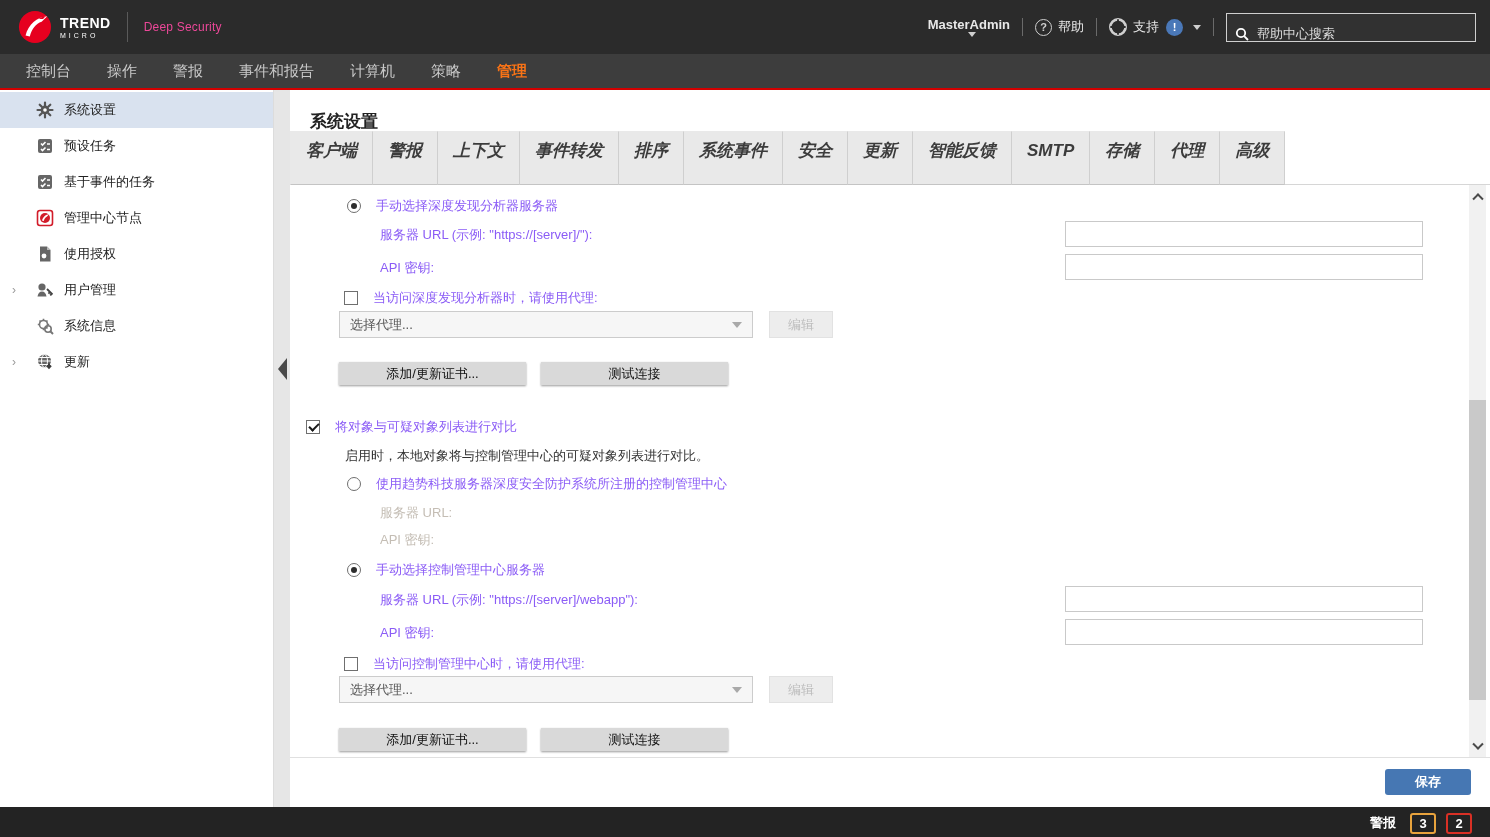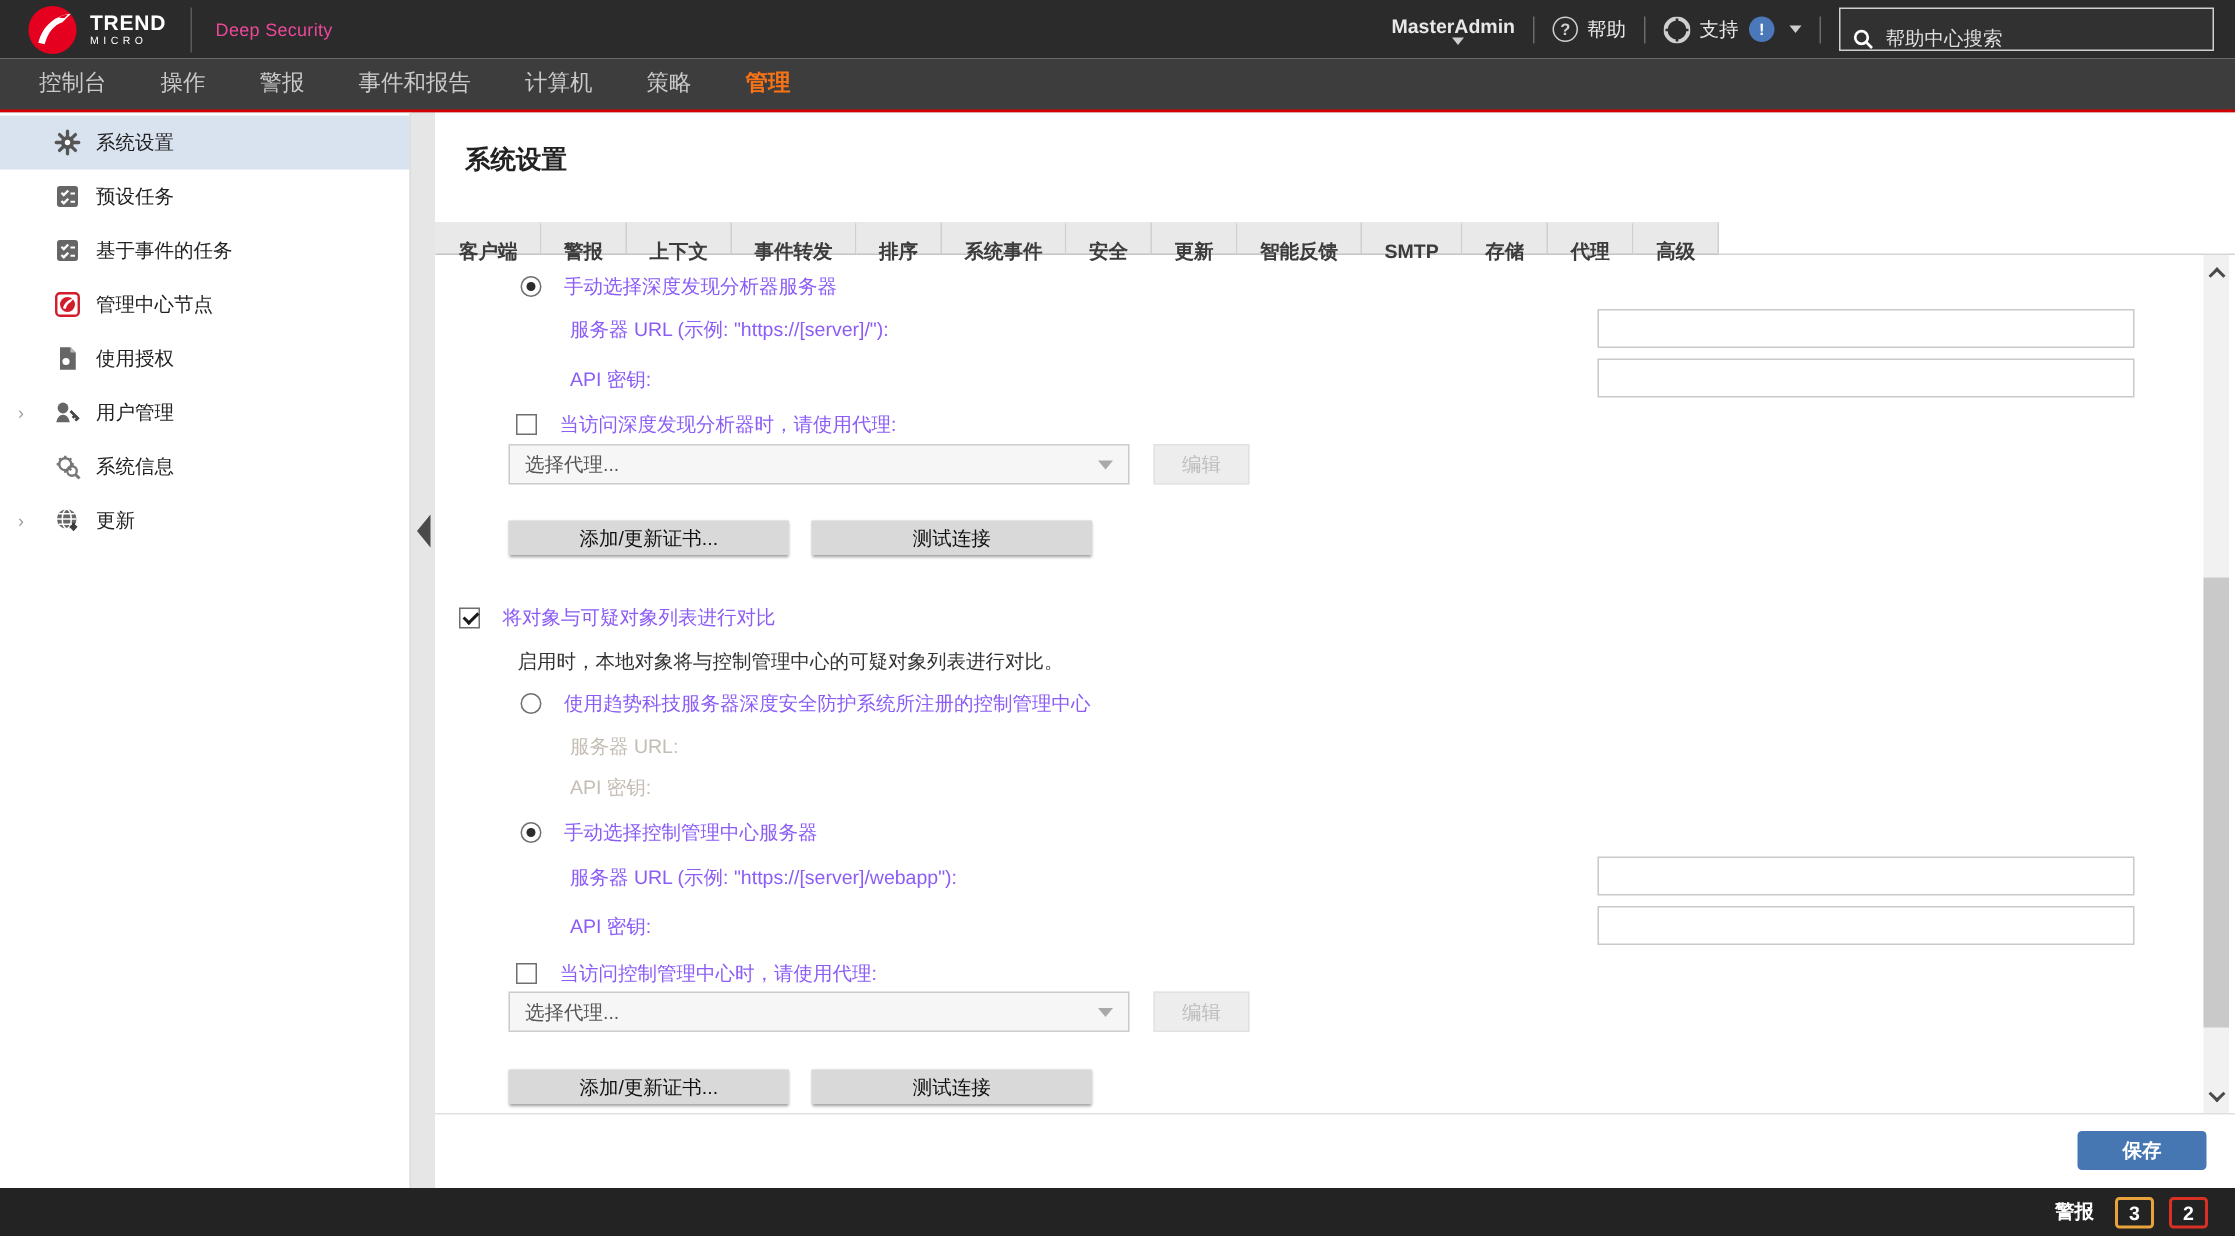--- a/index.html
+++ b/index.html
@@ -1,20 +1,20 @@
 <!DOCTYPE html>
 <html style="--brand_red: #e6001f; --nav_underline: #d30000; --sidebar_selected: #d9e2ef; --save_blue: #4677b3; --warning_badge: #e8a33d; --critical_badge: #d93025;"><head>
 <meta charset="utf-8">
 <style>
   * { box-sizing: border-box; margin: 0; padding: 0; }
   body { font-family: "Liberation Sans", "DejaVu Sans", sans-serif; background:#fff; }
   .app { position:relative; width:1490px; height:837px; overflow:hidden; background:#fff; }
 
   
-  .topbar { height:39px; background:#2b2b2b; display:flex; align-items:center; padding:0 14px 0 18px; }
+  .topbar { height:54px; background:#2b2b2b; display:flex; align-items:center; padding:0 14px 0 18px; }
   .logo-circle { width:34px; height:34px; flex:0 0 auto; }
   .brand-text { margin-left:8px; color:#fff; line-height:1; }
   .brand-text .t1 { font-size:14px; font-weight:bold; letter-spacing:.5px; }
   .brand-text .t2 { font-size:7px; letter-spacing:3px; margin-top:2px; }
   .brand-divider { width:1px; height:30px; background:#5a5a5a; margin:0 16px; }
   .product-name { color:#ec4899; font-size:12px; font-weight:normal; letter-spacing:.2px; }
   .topbar-right { margin-left:auto; display:flex; align-items:center; color:#e8e8e8; font-size:13px; }
   .user-menu { display:flex; align-items:center; font-weight:bold; cursor:pointer;flex-direction:column; }
   .caret-down { width:0; height:0; border-left:4px solid transparent; border-right:4px solid transparent; border-top:5px solid #cfcfcf; margin-left:6px; }
   .top-sep { width:1px; height:18px; background:#6a6a6a; margin:0 12px; }
@@ -41,21 +41,21 @@
   .side-item.selected { background:var(--sidebar_selected,#d9e2ef); }
   .side-chevron { position:absolute; left:12px; color:#9a9a9a; font-size:12px; }
   .side-icon { width:18px; height:18px; margin:0 10px 0 36px; flex:0 0 auto; }
   .splitter { width:17px; background:#e6e6e6; position:relative; flex:0 0 auto; border-left:1px solid #dcdcdc; }
   .collapse-arrow { position:absolute; top:268px; left:4px; width:0; height:0; border-top:11px solid transparent; border-bottom:11px solid transparent; border-right:9px solid #4a4a4a; cursor:pointer; }
 
   
   .content { width:1200px; background:#fff; display:flex; flex-direction:column; }
   .page-title { font-size:17px; font-weight:bold; color:#222; padding:20px 0 0 20px; height:57px; }
   .tabs { display:flex; height:38px; align-items:flex-end; }
-  .tab { background:#e9e9e9; border-bottom:1px solid #c4c4c4; border-right:1px solid #cfcfcf; border-top:1px solid #e9e9e9; height:22px; line-height:37px; padding:0 15px; font-size:13px; font-weight:bold; color:#3c3c3c; cursor:pointer; white-space:nowrap; }
+  .tab { background:#e9e9e9; border-bottom:1px solid #c4c4c4; border-right:1px solid #cfcfcf; border-top:1px solid #e9e9e9; height:54px; line-height:37px; padding:0 15px; font-size:17px; font-weight:bold; color:#3c3c3c; cursor:pointer; white-space:nowrap;font-style:italic; }
   .tab:first-child { border-left:1px solid #e9e9e9; }
   .tab.active { background:#fff; border:1px solid #d0d0d0; border-bottom:1px solid #fff; color:#000; }
   .tab-filler { flex:1; height:38px; border-bottom:1px solid #d6d6d6; background:#fff; }
 
   .scroll-pane { position:relative; height:572px; overflow:hidden; }
   .scrollbar { position:absolute; top:0; right:4px; width:17px; height:100%; background:#f1f1f1; }
   .sb-btn { position:absolute; left:0; width:17px; height:17px; display:flex; align-items:center; justify-content:center; cursor:pointer; }
   .sb-up { top:2px; } .sb-down { bottom:2px; }
   .sb-chev { width:8px; height:8px; border-left:2px solid #4a4a4a; border-top:2px solid #4a4a4a; }
   .sb-up .sb-chev { transform:rotate(45deg) translate(2px,2px); }

